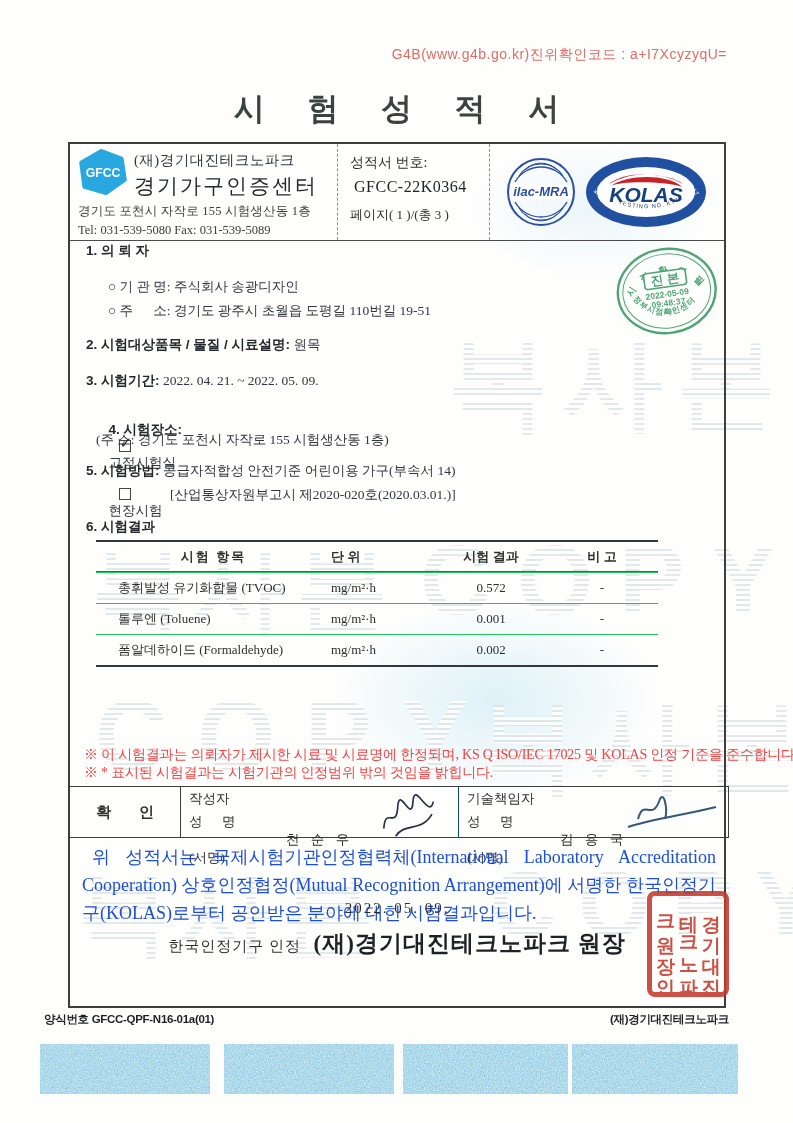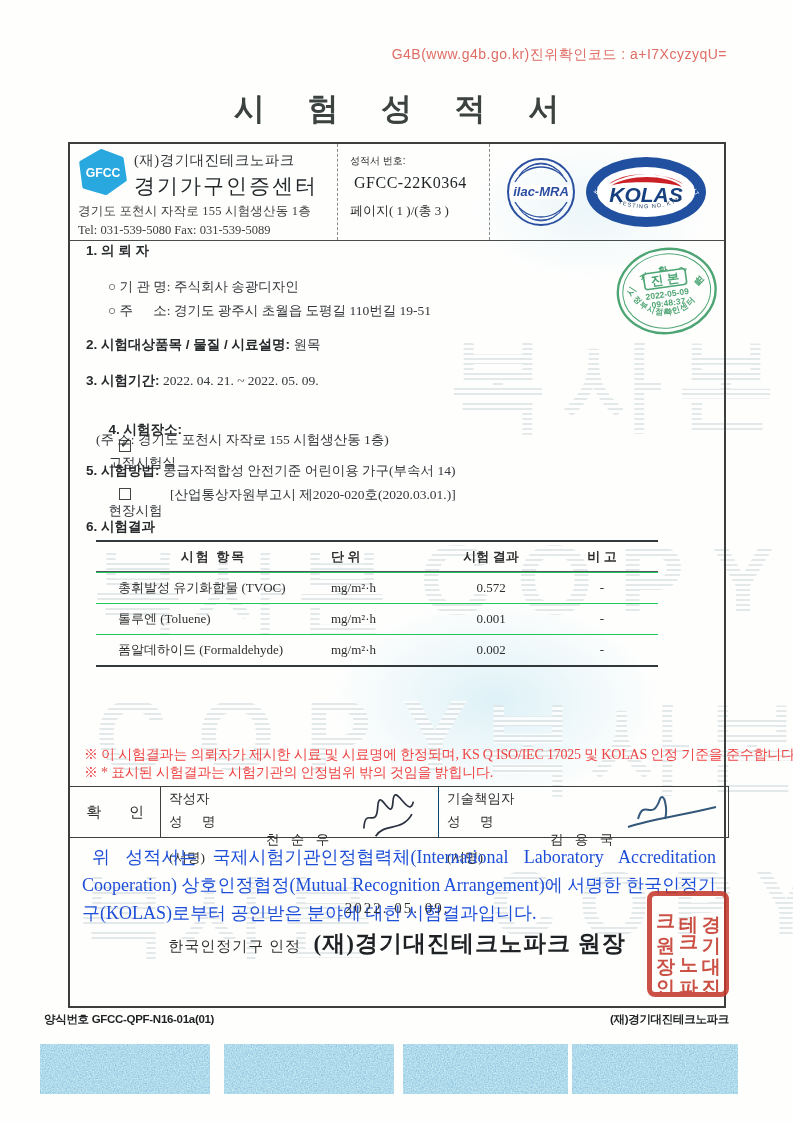--- a/index.html
+++ b/index.html
@@ -36,21 +36,21 @@
     border-bottom:1px solid #4a4c4b; display:flex; }
   .hdr-col1 { width:268px; border-right:1px dashed #8a8f8d; padding:5px 8px 4px 8px; }
   .hdr-col2 { width:152px; border-right:1px dashed #8a8f8d; padding:10px 6px 6px 12px; }
   .hdr-col3 { flex:1; display:flex; align-items:center; justify-content:center; gap:6px; }
   .org-top { display:flex; align-items:flex-start; gap:6px; }
   .org-names { padding-top:2px; }
   .org-parent { font-size:14.5px; color:#34383b; letter-spacing:.5px; font-family:"Liberation Serif", serif; }
   .org-name { font-size:21px; font-weight:normal; color:#23282b; letter-spacing:2px; margin-top:2px; font-family:"Liberation Serif", serif; }
   .org-addr { font-size:12.5px; margin-top:3px; letter-spacing:.2px; font-family:"Liberation Serif", serif; color:#3a3d3c;}
   .org-tel { font-size:12.5px; margin-top:3px; font-family:"Liberation Serif", serif; color:#3a3d3c; }
-  .rep-label { font-size:10px; font-family:Liberation Sans, sans-serif; }
+  .rep-label { font-size:14px; font-family:Liberation Serif, serif; }
   .rep-no { font-size:16px; margin:6px 0 0 4px; font-family:"Liberation Serif", serif; letter-spacing:.5px; color:#1f2326; }
   .rep-page { font-size:13px; margin-top:10px; font-family:"Liberation Serif", serif; }
   
   .line { position:absolute; left:16px; font-size:13.5px; white-space:pre; z-index:2; }
   .lab { font-weight:bold; color:#26292b; }
   .val { font-family:"Liberation Serif", serif; color:#33363a; }
   .indent { left:38px; }
   .cbx { display:inline-block; width:12px; height:12px; border:1.5px solid #444;
     position:relative; top:1px; margin:0 5px 0 10px; }
   .cbx .tick { position:absolute; left:0px; top:-7px; font-size:15px; color:#2c2f31; }
@@ -65,23 +65,23 @@
   .c-res  { width:110px; text-align:center; }
   .c-note { width:112px; text-align:center; }
   .rrow:not(.head) .c-item { font-family:"Liberation Serif", serif; }
   .rrow:not(.head) .c-unit, .rrow:not(.head) .c-res, .rrow:not(.head) .c-note { font-family:"Liberation Serif", serif; }
   
   .note-line { position:absolute; left:14px; font-size:14px; white-space:pre;
     font-family:"Liberation Serif", serif; color:#ef4444; z-index:2; letter-spacing:-.2px;}
   
   .sign-table { position:absolute; left:-1px; top:642px; width:660px; height:52px;
     border:1px solid #3d3f3e; display:flex; z-index:2; background:transparent; }
-  .sg-confirm { width:91px; border-right:1px solid #3d3f3e; display:flex;
+  .sg-confirm { width:111px; border-right:1px solid #3d3f3e; display:flex;
     align-items:center; justify-content:center; font-size:15px; letter-spacing:12px;
-    padding-left:12px; font-weight:normal; font-family:"Liberation Serif", serif;text-align:right;}
+    padding-left:12px; font-weight:bold; font-family:"Liberation Serif", serif;text-align:right;}
   .sg-cell { position:relative; padding:3px 8px 2px 8px; font-size:13.5px; }
   .sg-writer { width:278px; border-right:1px solid #0c4a6e; }
   .sg-tech { flex:1; }
   .sg-role { font-family:"Liberation Serif", serif; }
   .sg-namerow { display:flex; margin-top:5px; font-family:"Liberation Serif", serif;flex-direction:column; }
   .sg-namelabel { letter-spacing:8px; }
   .sg-name { flex:1; text-align:center; letter-spacing:4px; }
   .sg-suffix { white-space:nowrap; }
   .scribble { position:absolute; z-index:3; }
   

